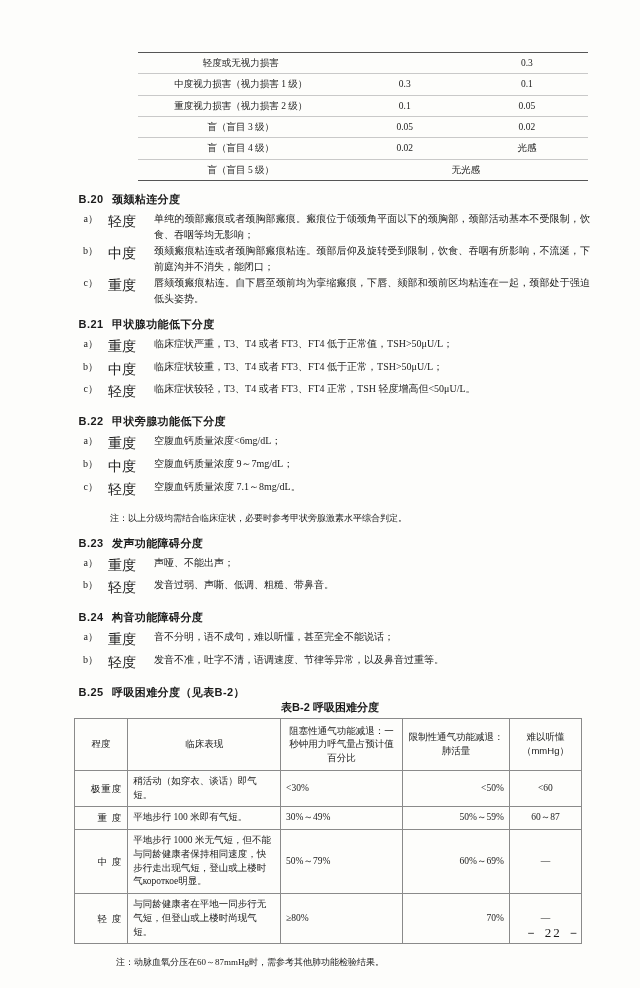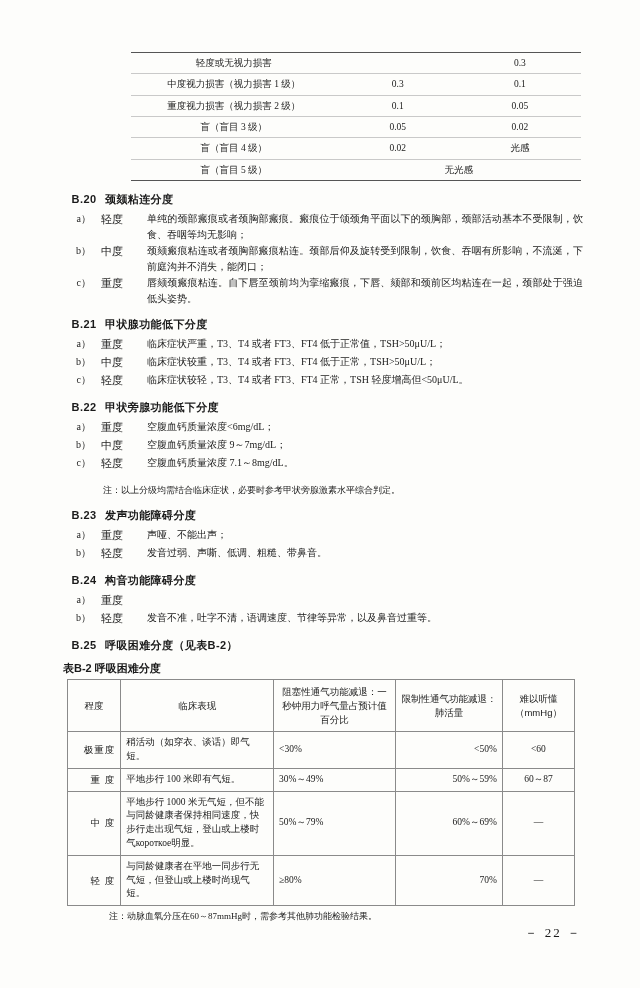--- a/index.html
+++ b/index.html
@@ -17,21 +17,21 @@
   }
   .page {
     position: absolute;
     left: 0; top: 0;
     width: 640px;
     height: 988px;
     background: #fdfdfb;
   }
   .content {
     position: absolute;
-    left: 63px;
+    left: 70px;
     top: 52px;
     width: 520px;
   }
 
   
   table.t1 {
     border-collapse: collapse;
     width: 450px;
     margin-left: 68px;
     font-size: 9.5px;
@@ -87,39 +87,39 @@
     flex: 0 0 38px;
     text-align: right;
     padding-right: 10px;
     box-sizing: border-box;
     font-family: "Liberation Serif", serif;
   }
   .item .grade {
     width: 46px;
     flex: 0 0 46px;
     font-family: "Liberation Sans", "DejaVu Sans", sans-serif;
-    font-size: 11px;
+    font-size: 14px;
   }
   .item .txt {
     flex: 1;
     text-align: justify;
   }
   .note {
     font-size: 9px;
     margin-left: 40px;
     margin-top: 12px;
     line-height: 1.4;
   }
 
   
   .tbl-title {
+    text-align: center;
     font-size: 11px;
     font-weight: bold;
     font-family: "Liberation Sans", "DejaVu Sans", sans-serif;
-    margin-top: 8px;
     margin-bottom: 3px;
   }
   table.t2 {
     border-collapse: collapse;
     width: 508px;
     font-size: 9.5px;
     line-height: 1.45;
     margin-left: 4px;
   }
   table.t2 th, table.t2 td {
@@ -149,21 +149,21 @@
   table.t2 td.w {
     text-align: right;
     width: 100px;
   }
   table.t2 td.b {
     text-align: center;
     width: 62px;
   }
   .tbl-note {
     font-size: 9px;
-    margin-top: 4px;
+    margin-top: 12px;
     margin-left: 46px;
   }
   .pagenum {
     position: absolute;
     right: 58px;
     bottom: 46px;
     font-size: 13px;
     font-family: "Liberation Serif", serif;
     letter-spacing: 2px;
   }
@@ -297,20 +297,21 @@
     </div>
 
     <div class="sec">
       <div class="sec-head">
         <span class="num">B.24</span><span>构音功能障碍分度</span>
       </div>
       <div class="items">
         <div class="item">
           <span class="lab">a）</span>
           <span class="grade">重度</span>
+          <span class="txt">音不分明，语不成句，难以听懂，甚至完全不能说话；</span>
         </div>
         <div class="item">
           <span class="lab">b）</span>
           <span class="grade">轻度</span>
           <span class="txt">发音不准，吐字不清，语调速度、节律等异常，以及鼻音过重等。</span>
         </div>
       </div>
     </div>
 
     <div class="sec">

